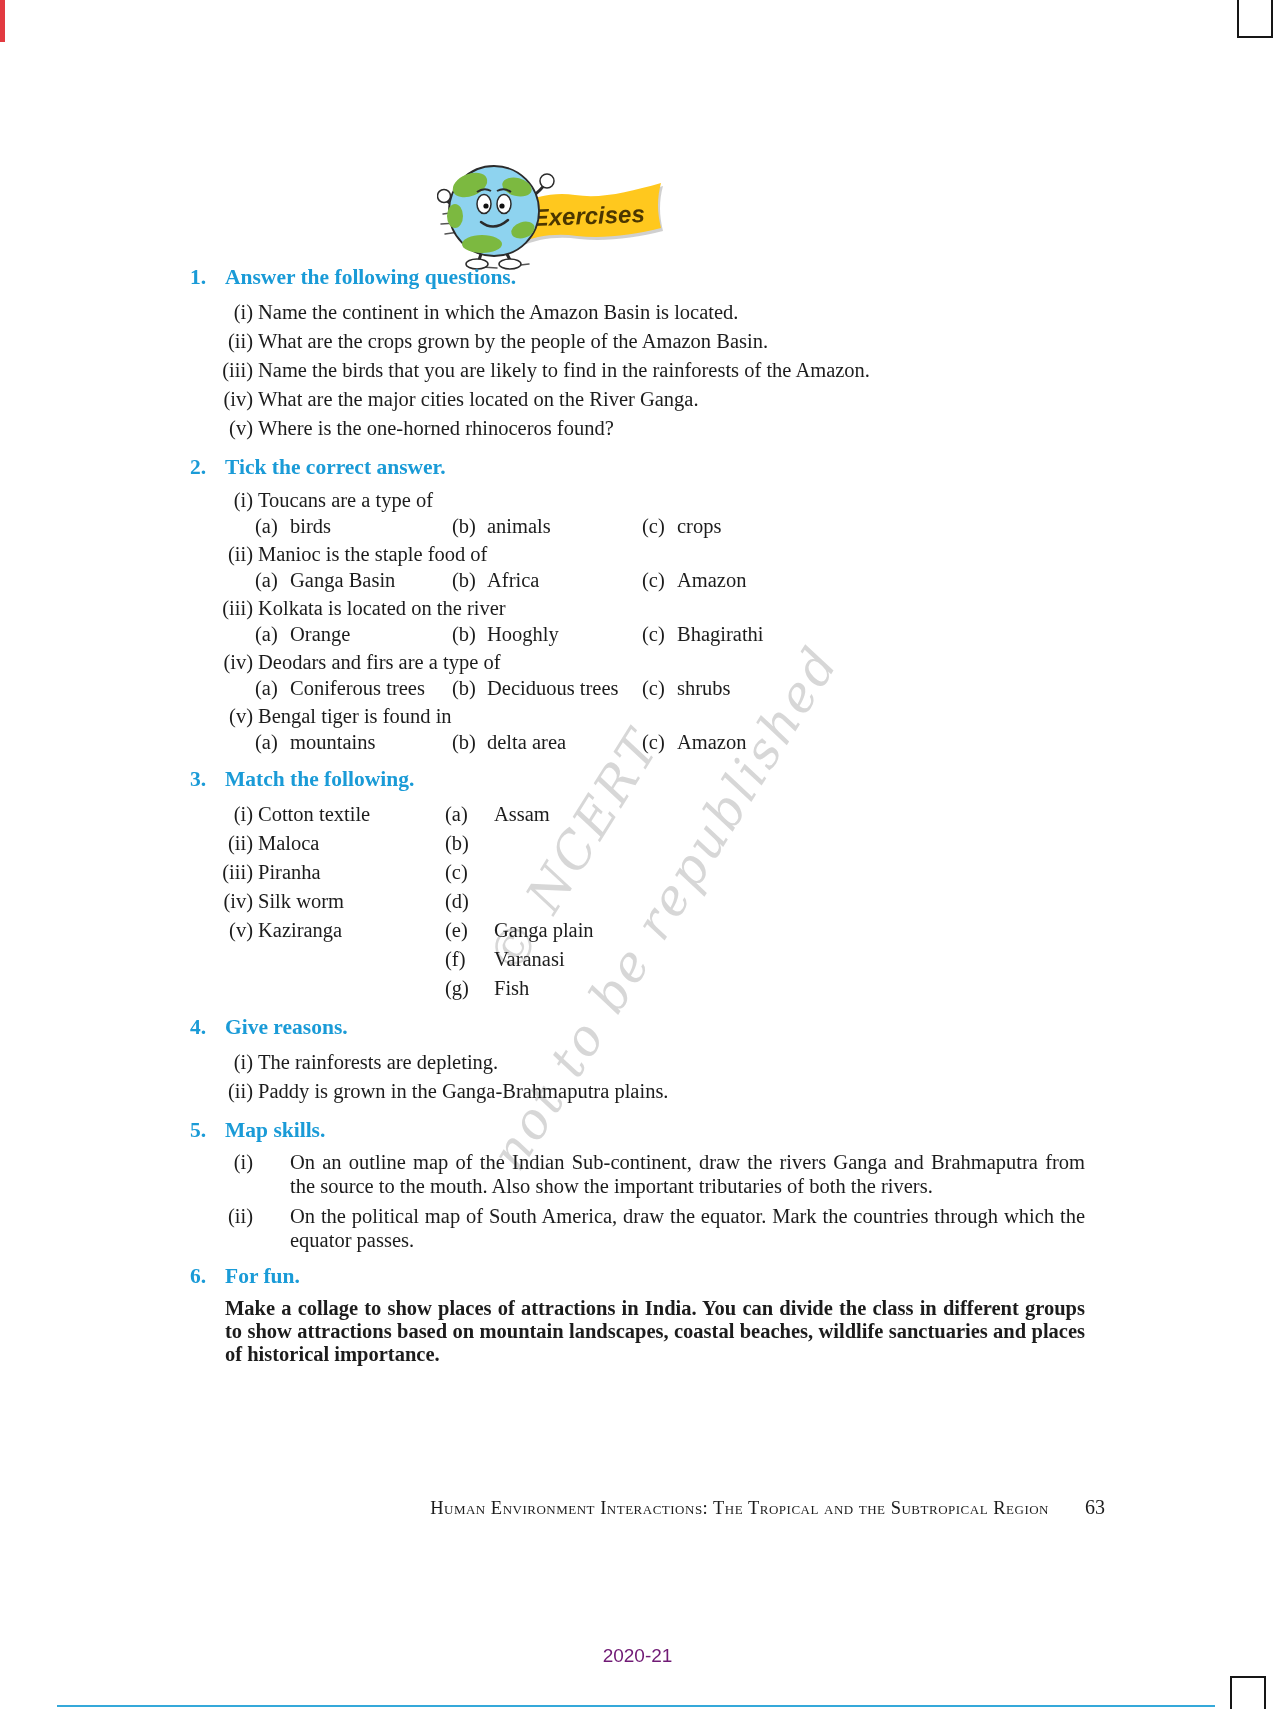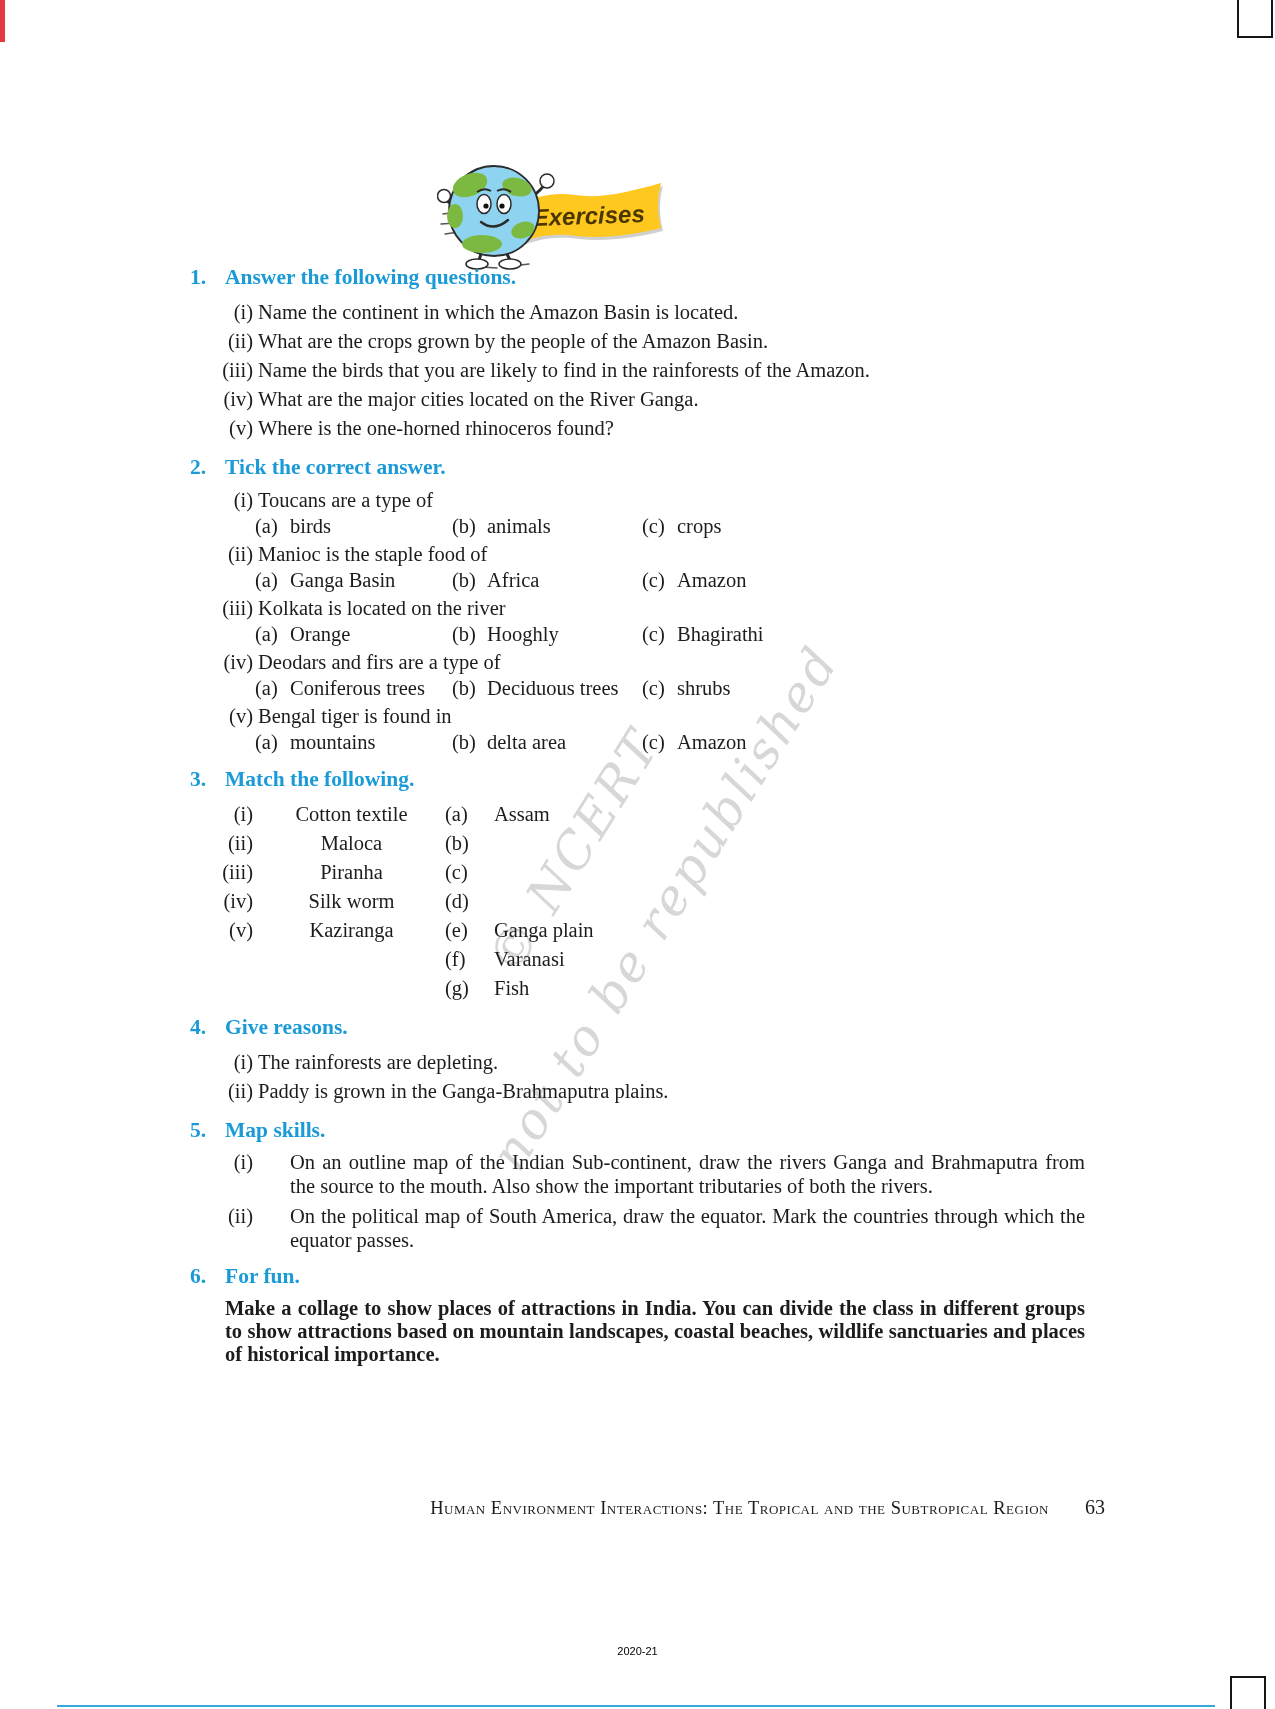--- a/index.html
+++ b/index.html
@@ -38,33 +38,33 @@
   .q-num{width:35px;flex-shrink:0;}
   .row{display:flex;font-size:20.5px;line-height:29px;}
   .roman{width:63px;flex-shrink:0;text-align:right;margin-right:5px;}
   .item-text{flex:1;}
   .t-mcq .mcq-row{line-height:25.5px;}
   .options{margin-left:65px;display:grid;grid-template-columns:197px 190px auto;
     font-size:20.5px;line-height:25.5px;margin-bottom:3px;}
   .opt{display:flex;}
   .opt-label{width:35px;flex-shrink:0;}
   .t-match .row{line-height:29px;}
-  .match-left{width:187px;flex-shrink:0;text-align:center;}
+  .match-left{width:187px;flex-shrink:0;}
   .match-rlabel{width:33px;flex-shrink:0;}
   .match-rtext{flex:1;margin-left:16px;}
   .t-paralist .row{line-height:23.5px;margin-bottom:7px;}
   .just{text-align:justify;margin-left:32px;}
   .q6-para{margin-left:35px;width:860px;font-size:20.5px;line-height:23px;text-align:justify;font-weight:bold;}
 
   
   .footer{position:absolute;top:1496px;left:0;width:1105px;text-align:right;white-space:nowrap;}
   .footer-title{font-variant:small-caps;font-size:18.5px;letter-spacing:0.5px;margin-left:12px;}
   .footer-page{font-size:20px;margin-left:32px;}
   .year{position:absolute;top:1645px;left:0;width:100%;text-align:center;
-    font-family:"Liberation Sans",sans-serif;font-size:11px;color:#000000;}
+    font-family:"Liberation Sans",sans-serif;font-size:19px;color:#701a75;}
 </style>
 </head>
 <body>
 
 <div class="red-mark"></div>
 <div class="crop-square crop-tr"></div>
 <div class="crop-square crop-br"></div>
 <div class="bottom-line"></div>
 
 <div class="banner">

